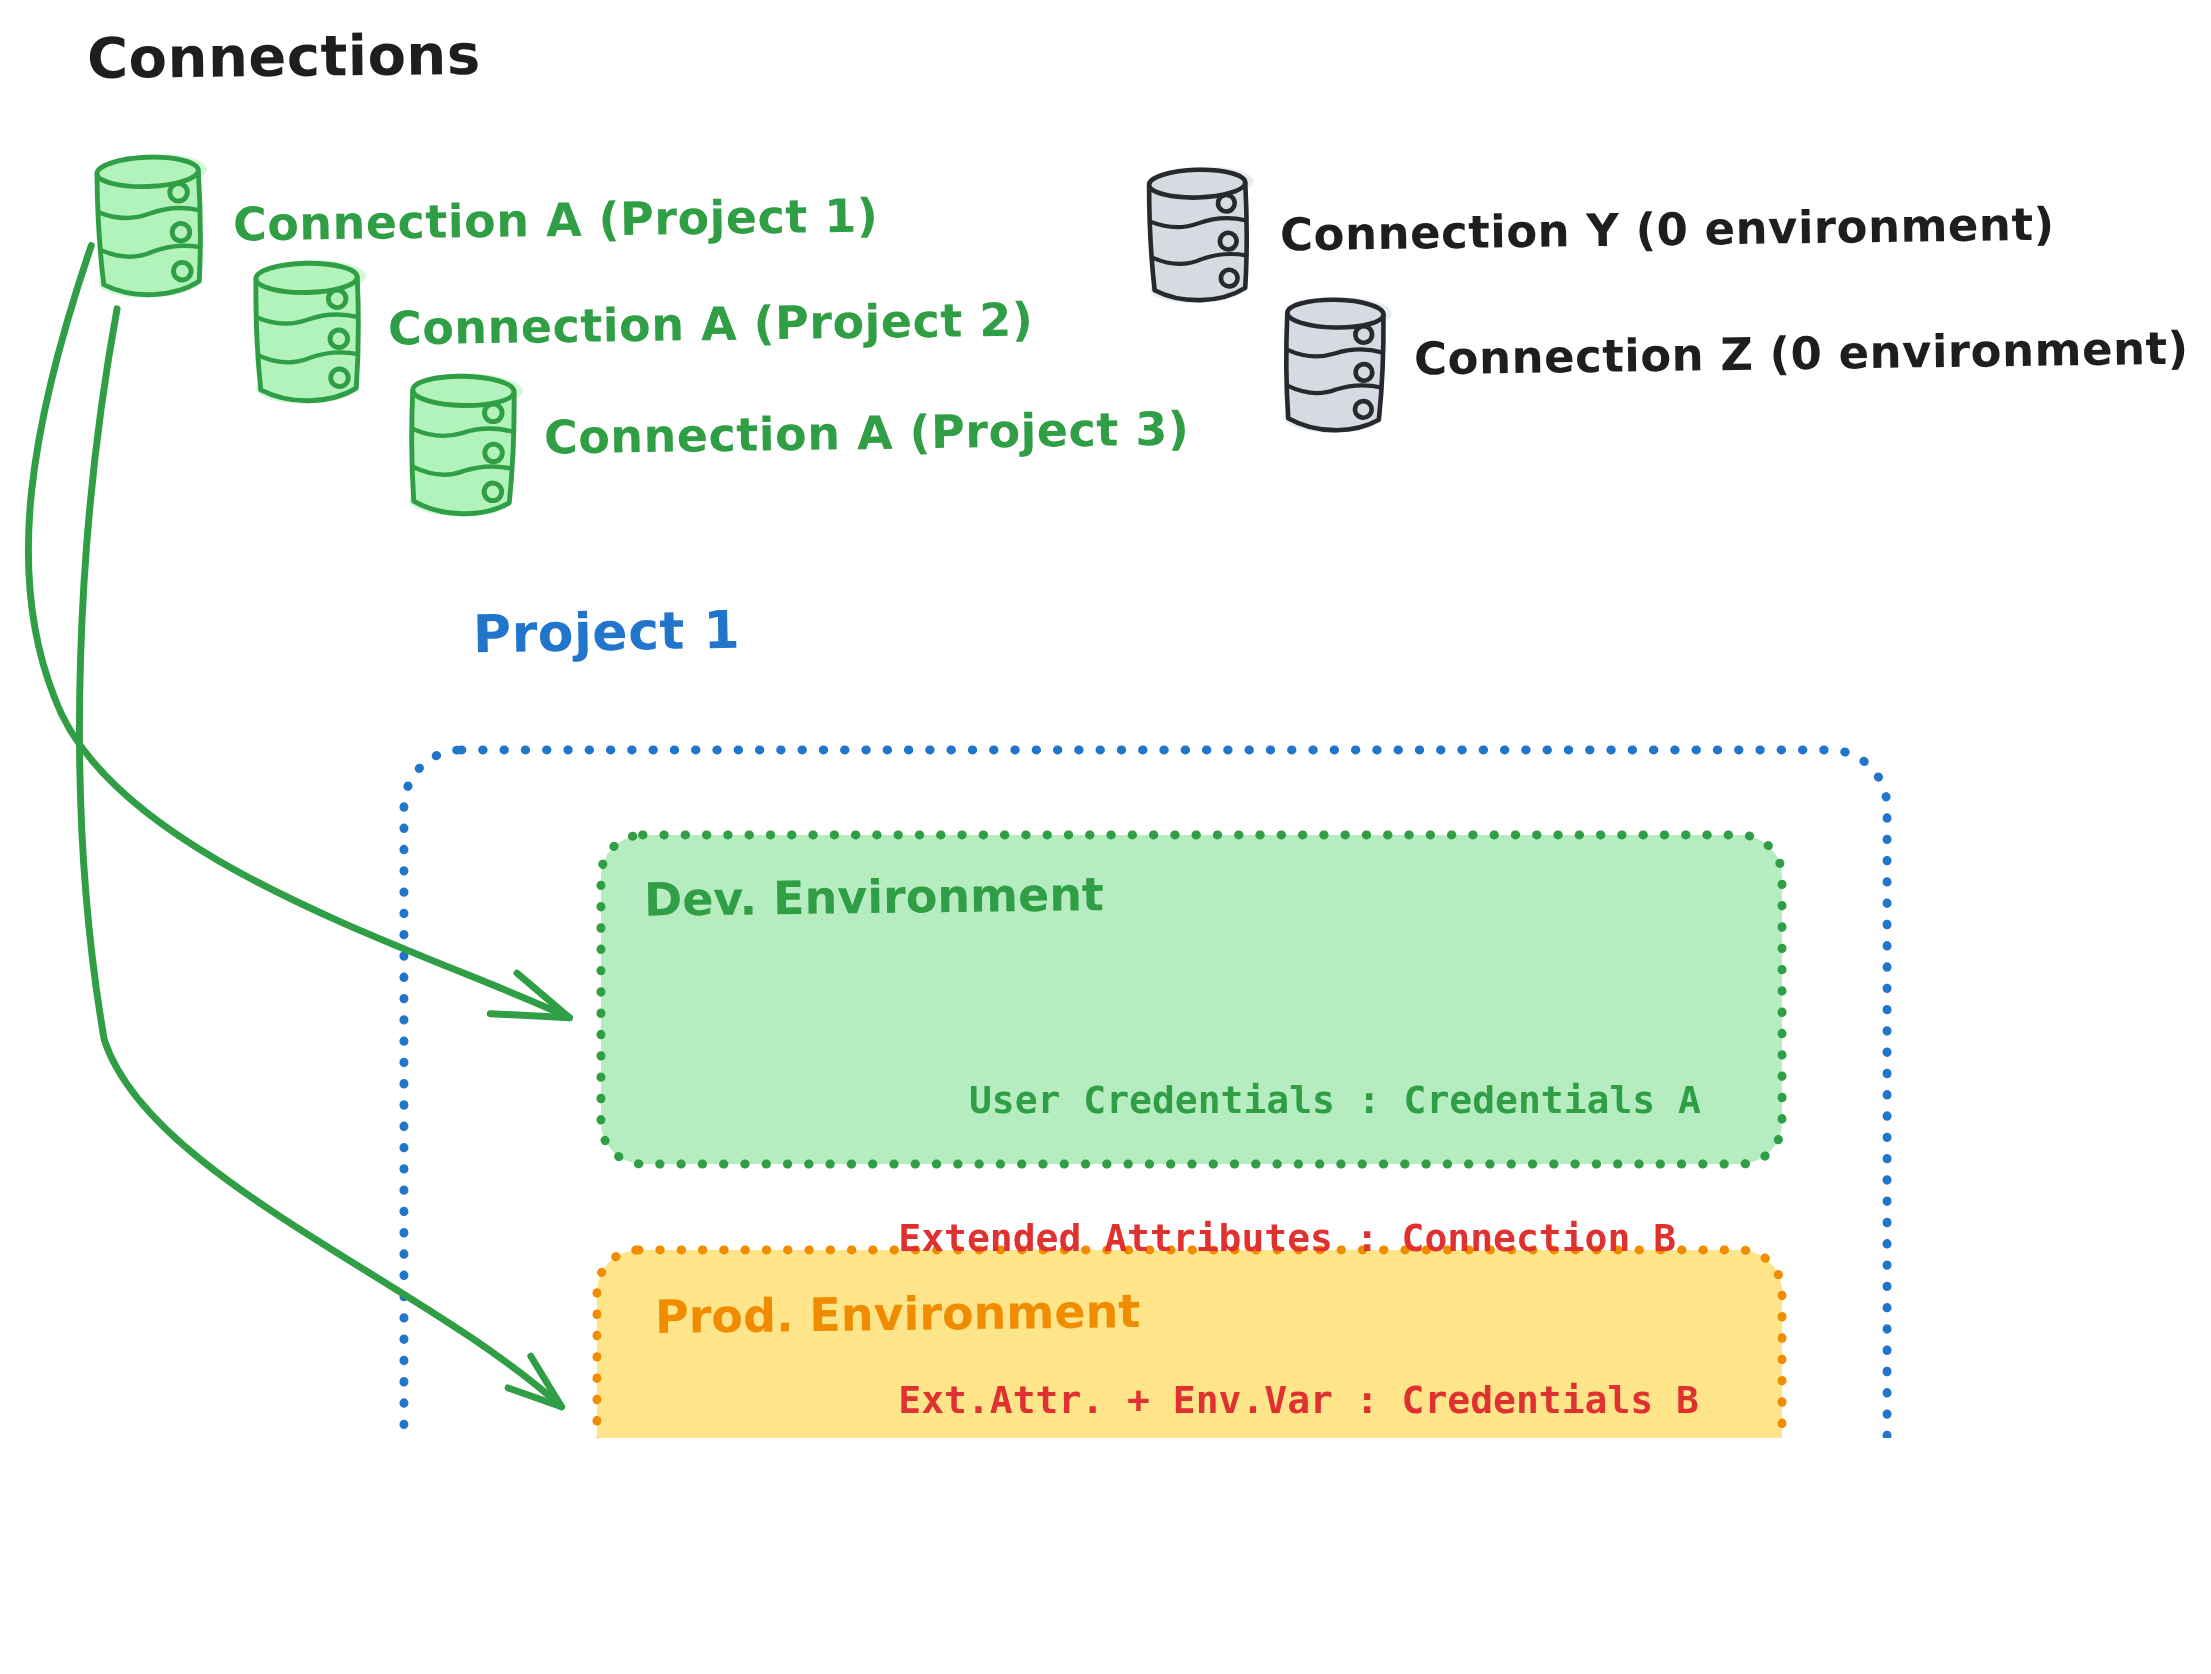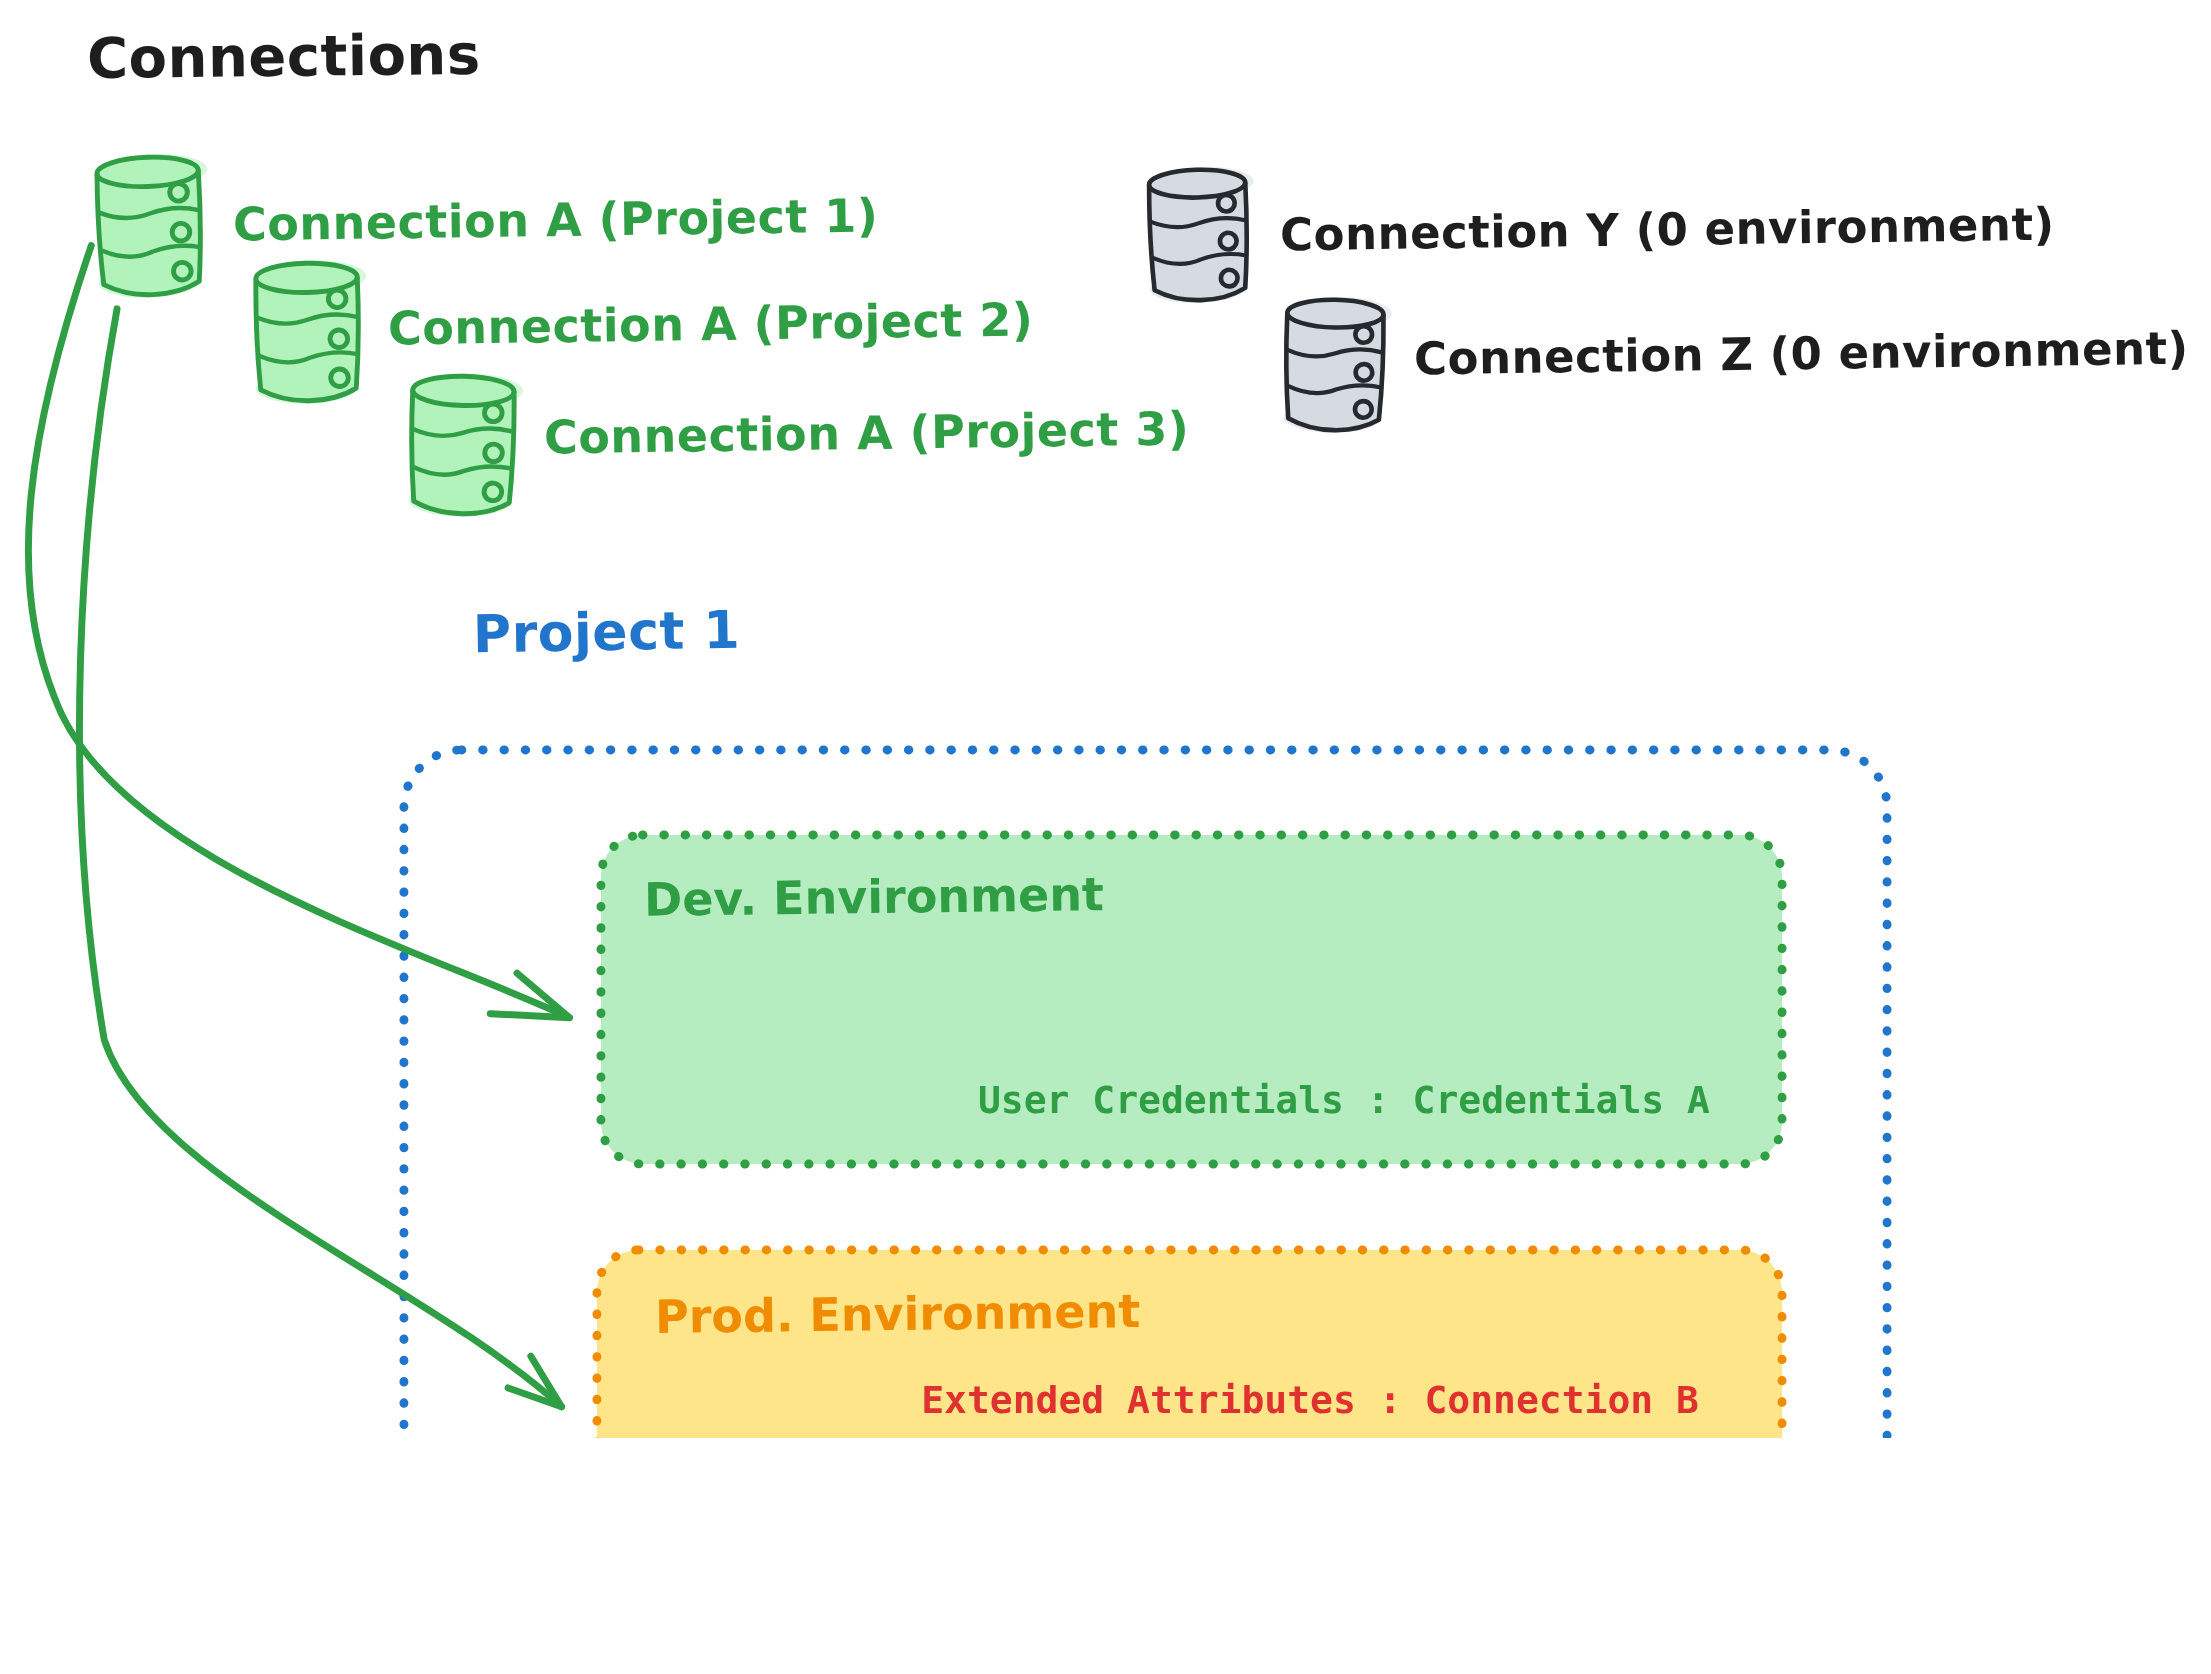--- a/index.html
+++ b/index.html
@@ -30,21 +30,21 @@
   .dotbox > svg.frame{position:absolute;left:0;top:0;width:100%;height:100%;}
   .frame rect{stroke-width:9;stroke-linecap:round;stroke-dasharray:.5 21;}
   .pbox .frame rect{fill:none;stroke:var(--c-blue);}
   .dev  .frame rect{fill:var(--c-green-fill-box);stroke:var(--c-green);}
   .prod .frame rect{fill:var(--c-yellow-fill);stroke:var(--c-orange);}
   .env-title{position:absolute;font-size:46px;font-weight:700;white-space:nowrap;transform:rotate(-.7deg);}
   .dev  .env-title{color:var(--c-green);left:48px;top:40px;}
   .prod .env-title{color:var(--c-orange);left:63px;top:42px;}
   .env-map{position:absolute;font-family:"DejaVu Sans Mono",monospace;font-weight:700;
            font-size:38px;white-space:pre;text-align:left;}
-  .dev .env-map{color:var(--c-green);right:77px;bottom:47px;margin-left:27px;}
+  .dev .env-map{color:var(--c-green);right:86px;bottom:47px;margin-left:27px;}
   .prod .env-map{color:var(--c-red);right:88px;bottom:51px;line-height:1.42;}
 
   
   .arrows{position:absolute;left:0;top:0;pointer-events:none;}
   .arrows path{fill:none;stroke:var(--c-green);stroke-width:7;stroke-linecap:round;stroke-linejoin:round;}
 </style>
 </head>
 <body>
 
 <div class="stage">
@@ -142,20 +142,21 @@
     <div class="env-map">User Credentials : Credentials A</div>
   </div>
 
   <div class="dotbox env prod" style="left:592px;top:1245px;width:1195px;height:342px;">
     <svg class="frame" viewBox="0 0 1207 345" preserveAspectRatio="none">
       <rect x="5" y="5" width="1197" height="335" rx="42"></rect>
     </svg>
     <div class="env-title">Prod. Environment</div>
     <div class="env-map">
       <div>Extended Attributes : Connection B</div>
+      <div>Ext.Attr. + Env.Var : Credentials B</div>
     </div>
   </div>
 
   <svg class="arrows" width="2212" height="1674" viewBox="0 0 2234 1691">
     <path d="M92 248 C30 430 5 580 55 705 C115 870 430 960 575 1028"></path>
     <path d="M575 1028 L495 1024 M575 1028 L522 983"></path>
     <path d="M118 312 C80 520 62 800 105 1050 C150 1190 427 1294 567 1421"></path>
     <path d="M567 1421 L513 1402 M567 1421 L536 1370"></path>
   </svg>
 

